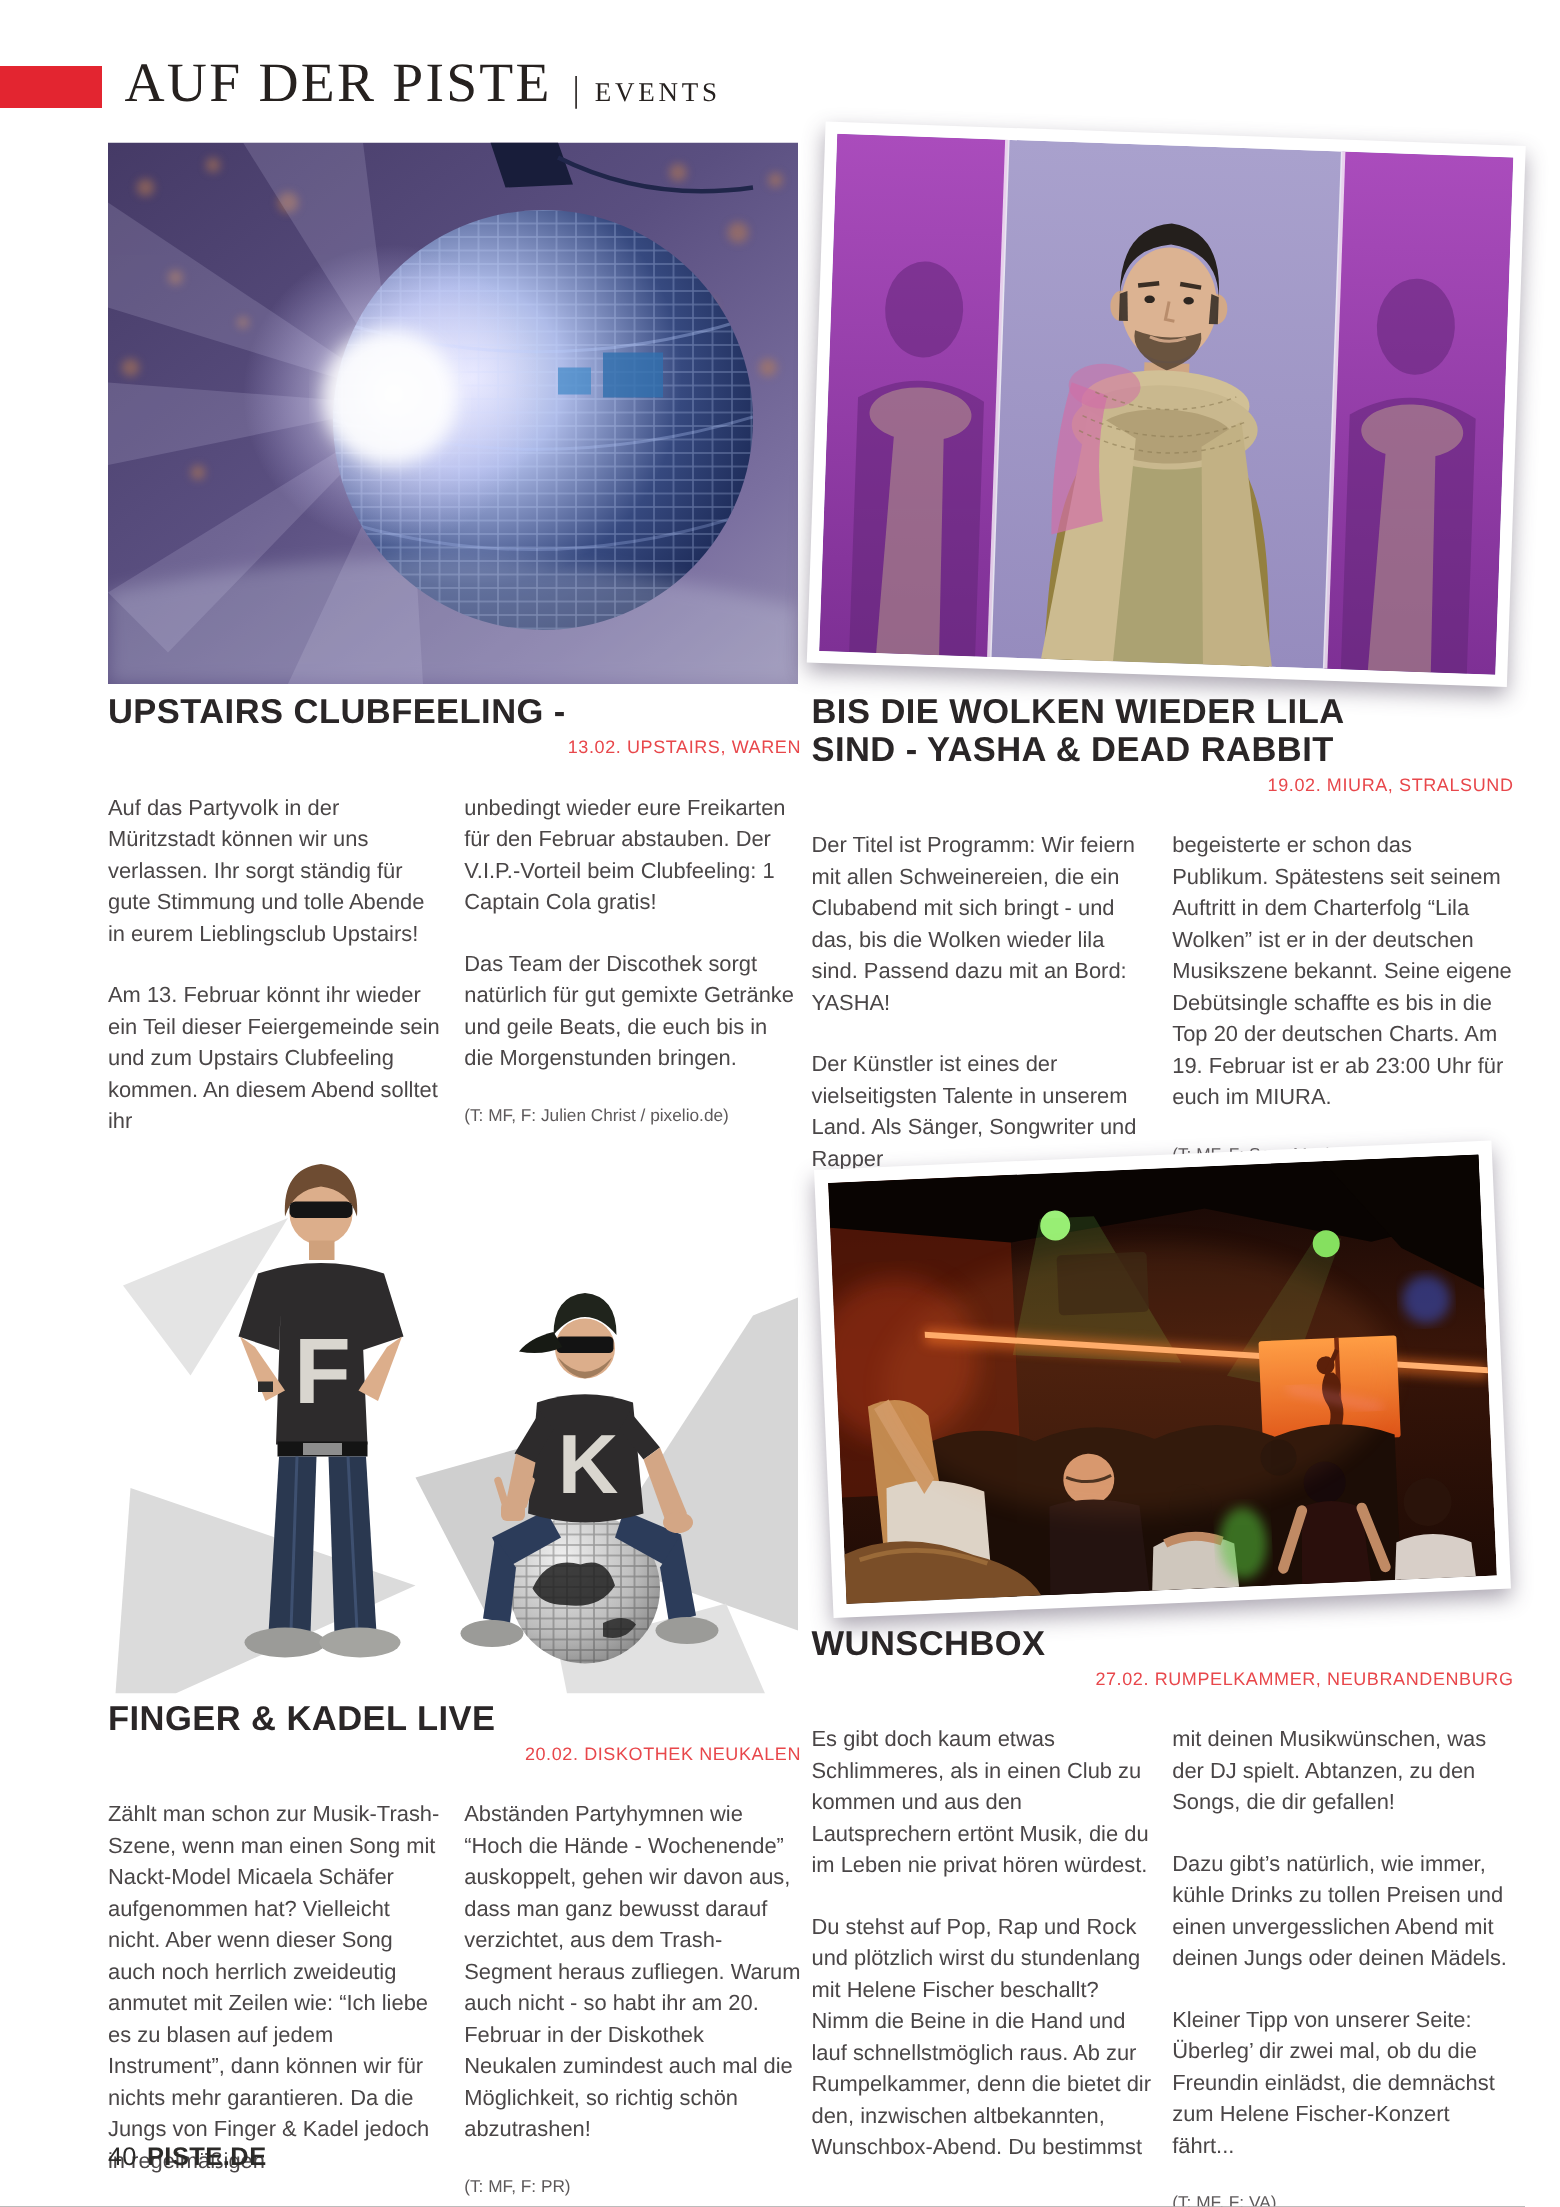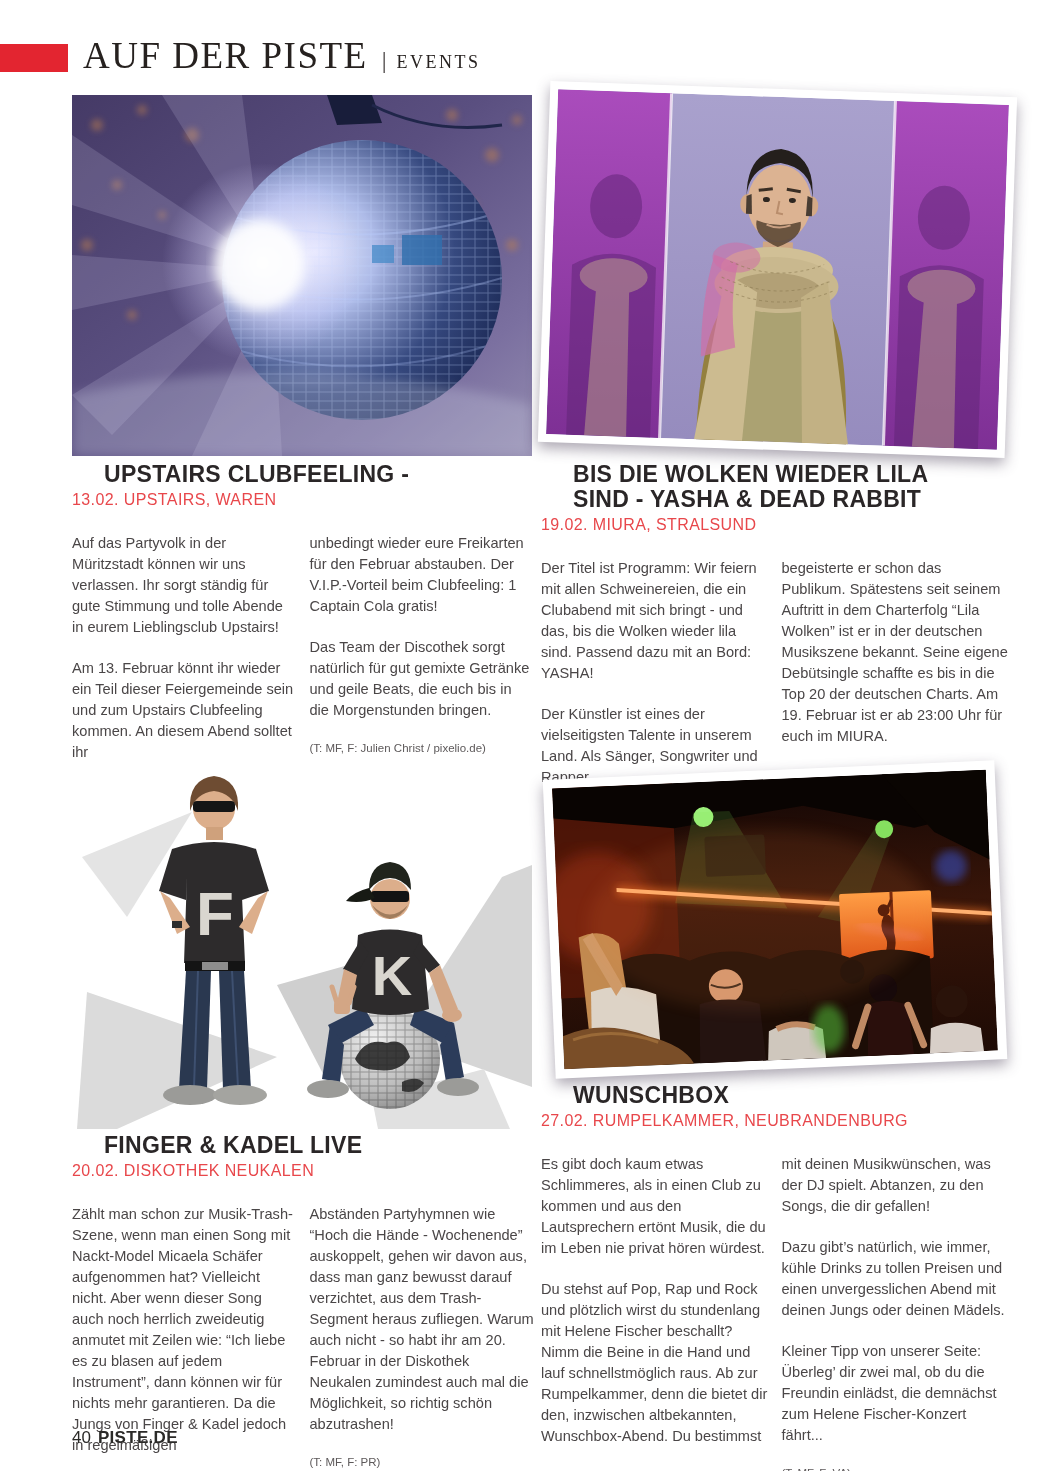--- a/index.html
+++ b/index.html
@@ -20,22 +20,22 @@
   .ph-yasha{left:544px;top:89px;width:451px;height:345px;padding:8px;transform:rotate(2deg);}
   .ph-fk{left:72px;top:757px;width:460px;height:372px;}
   .ph-club{left:549px;top:770px;width:434px;height:281px;padding:9px;transform:rotate(-2.5deg);}
   
   .article{position:absolute;}
   .a1{left:72px;top:462px;width:462px;}
   .a2{left:541px;top:462px;width:468px;}
   .a3{left:72px;top:1133px;width:462px;}
   .a4{left:541px;top:1083px;width:468px;}
   .article h2{margin:0;font-size:23px;line-height:25px;font-weight:700;color:#2a2627;letter-spacing:.3px;}
-  .article h2 span{display:block;margin-left:32px;}
-  .dateline{margin-top:4px;font-size:16px;letter-spacing:.4px;color:#e8474b;}
+  .article h2 span{display:block;}
+  .dateline{margin-top:4px;font-size:12px;letter-spacing:.4px;color:#e8474b;text-align:right;}
   .cols{display:flex;gap:13px;margin-top:24px;}
   .col{flex:1;min-width:0;}
   .col p{margin:0 0 20px;font-size:14.6px;line-height:21px;color:#4a4647;}
   .col p:last-child{margin-bottom:0;}
   .credit{font-size:11.5px !important;line-height:15px !important;color:#5d595a !important;margin-top:2px !important;}
   
   .folio{position:absolute;left:72px;top:1428px;font-size:17px;color:#2b2a28;}
   .folio .num{font-weight:400;margin-right:7px;text-align:right;}
   .folio .site{font-weight:700;letter-spacing:.3px;}
 </style>

